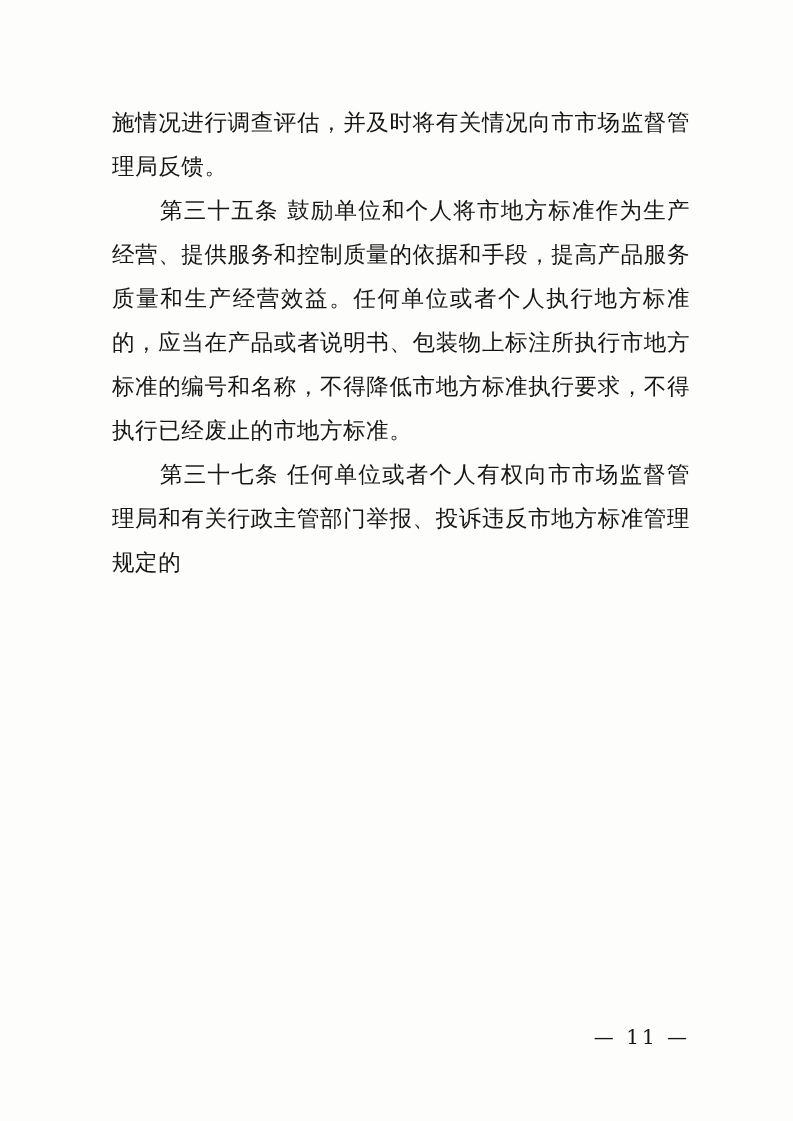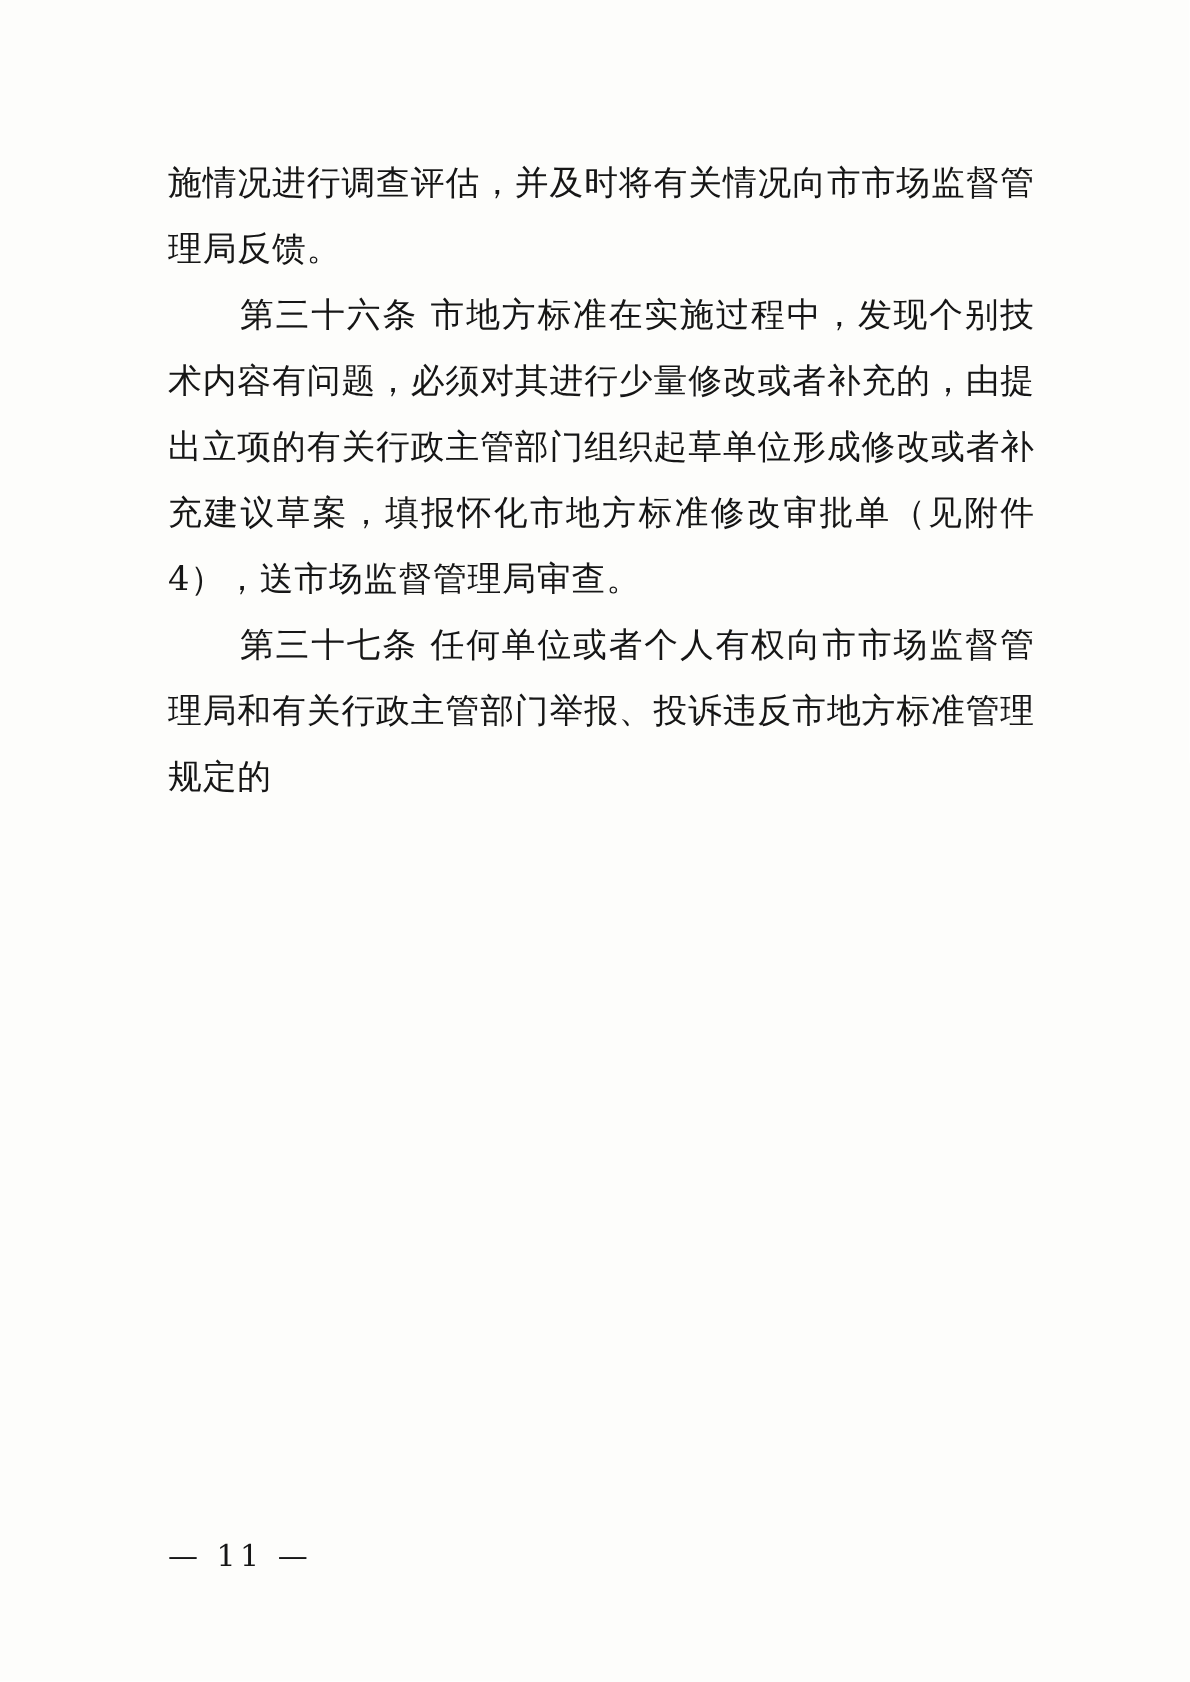--- a/index.html
+++ b/index.html
@@ -40,29 +40,29 @@
     font-weight: 400;
   }
   .para.indent {
     text-indent: 48px;
   }
   .footer {
     position: absolute;
     left: 112px;
     top: 1025px;
     width: 578px;
-    text-align: left;
+    text-align: right;
     font-size: 20px;
     letter-spacing: 3px;
     color: #161616;
   }
 </style>
 </head>
 <body>
 
 <div class="page">
   <div class="content">
     <p class="para">施情况进行调查评估，并及时将有关情况向市市场监督管理局反馈。</p>
-    <p class="para indent">第三十六条  市地方标准在实施过程中，发现个别技术内容有问题，必须对其进行少量修改或者补充的，由提出立项的有关行政主管部门组织起草单位形成修改或者补充建议草案，填报怀化市地方标准修改审批单（见附件 4），送市场监督管理局审查。</p>
+    <p class="para indent">第三十五条  鼓励单位和个人将市地方标准作为生产经营、提供服务和控制质量的依据和手段，提高产品服务质量和生产经营效益。任何单位或者个人执行地方标准的，应当在产品或者说明书、包装物上标注所执行市地方标准的编号和名称，不得降低市地方标准执行要求，不得执行已经废止的市地方标准。</p>
     <p class="para indent">第三十七条  任何单位或者个人有权向市市场监督管理局和有关行政主管部门举报、投诉违反市地方标准管理规定的</p>
   </div>
   <div class="footer">— 11 —</div>
 </div>
 
 </body></html>

